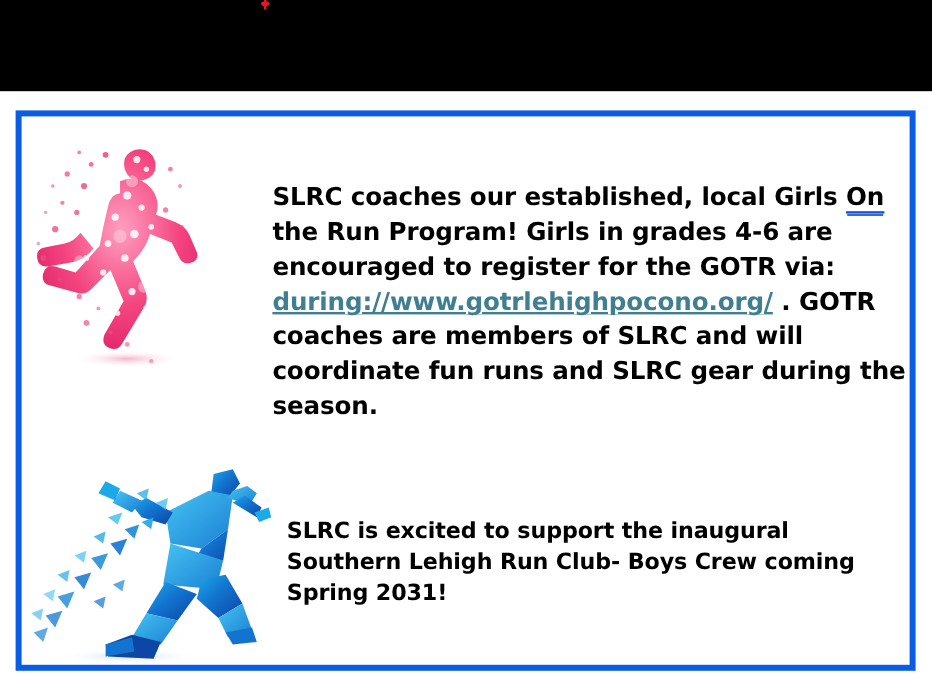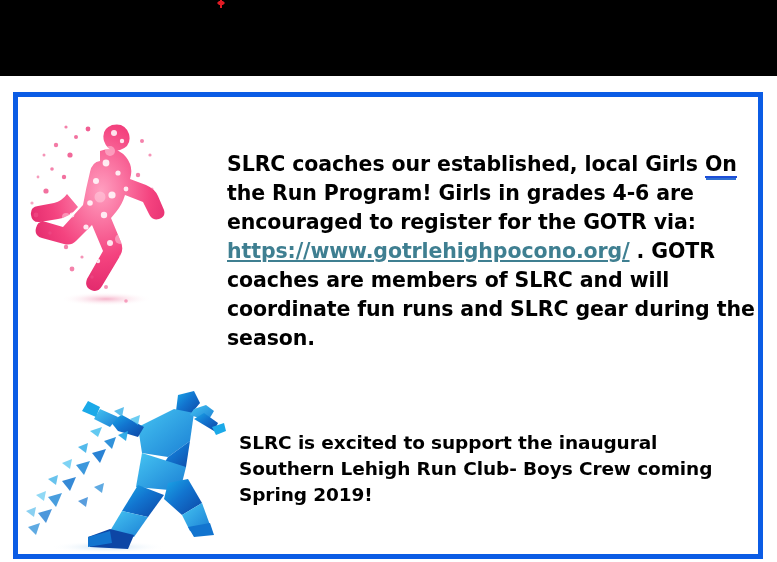--- a/index.html
+++ b/index.html
@@ -168,21 +168,21 @@
           <circle cx="80" cy="176" r="2" opacity=".6"></circle>
           <circle cx="116" cy="30" r="2" opacity=".7"></circle>
           <circle cx="124" cy="44" r="1.6" opacity=".6"></circle>
           <circle cx="112" cy="64" r="2.2" opacity=".7"></circle>
           <circle cx="126" cy="78" r="1.5" opacity=".5"></circle>
           <circle cx="100" cy="190" r="1.8" opacity=".5"></circle>
         </g>
       </svg>
     </div>
 
-    <p class="copy copy-gotr"><span>SLRC coaches our established, local Girls </span><span class="u-on">On</span><span> the Run Program! Girls in grades 4-6 are encouraged to register for the GOTR via: </span><a class="link" href="#">https://www.gotrlehighpocono.org/</a><span> .  GOTR coaches are members of SLRC and will coordinate fun runs and SLRC gear during the season.</span></p>
+    <p class="copy copy-gotr"><span>SLRC coaches our established, local Girls </span><span class="u-on">On</span><span> the Run Program! Girls in grades 4-6 are encouraged to register for the GOTR via: </span><a class="link" href="#">during://www.gotrlehighpocono.org/</a><span> .  GOTR coaches are members of SLRC and will coordinate fun runs and SLRC gear during the season.</span></p>
   </div>
 
   <div class="block block-boys">
 
     <div class="art art-blue">
       <svg viewBox="0 0 215 182" width="215" height="182" aria-hidden="true">
         <defs>
           <linearGradient id="bl" x1="0" y1="0" x2="1" y2="1">
             <stop offset="0%" stop-color="#1ba9e8"></stop>
             <stop offset="45%" stop-color="#1274cf"></stop>
@@ -243,17 +243,17 @@
           <path d="M8 136 L18 132 L16 142 Z" fill="#29a9e6" opacity=".55"></path>
           <path d="M10 152 L22 148 L18 160 Z" fill="#1b86d6" opacity=".7"></path>
           <path d="M112 44 L122 40 L120 50 Z" fill="#47c0ef" opacity=".8"></path>
           <path d="M96 36 L106 32 L104 42 Z" fill="#29a9e6" opacity=".75"></path>
           <path d="M60 126 L70 122 L68 132 Z" fill="#1274cf" opacity=".7"></path>
           <path d="M76 112 L86 108 L84 118 Z" fill="#1b86d6" opacity=".7"></path>
         </g>
       </svg>
     </div>
 
-    <p class="copy copy-boys">SLRC is excited to support the inaugural Southern Lehigh Run Club- Boys Crew coming Spring 2019!</p>
+    <p class="copy copy-boys">SLRC is excited to support the inaugural Southern Lehigh Run Club- Boys Crew coming Spring 2031!</p>
   </div>
 
  </div>
 </div>
 
 </body></html>

